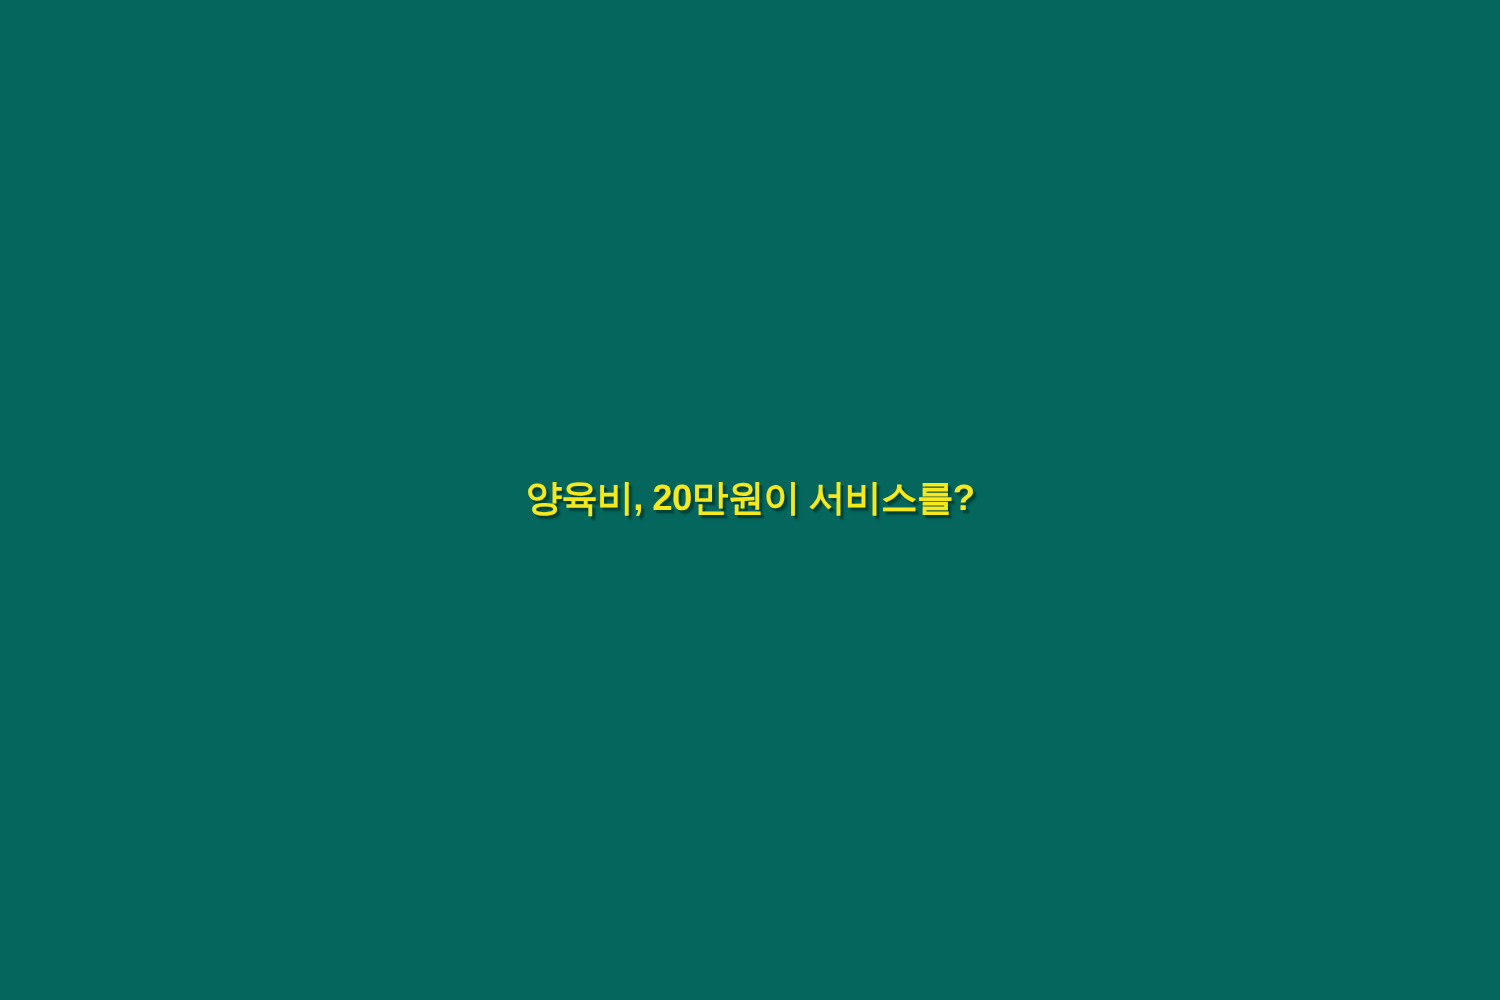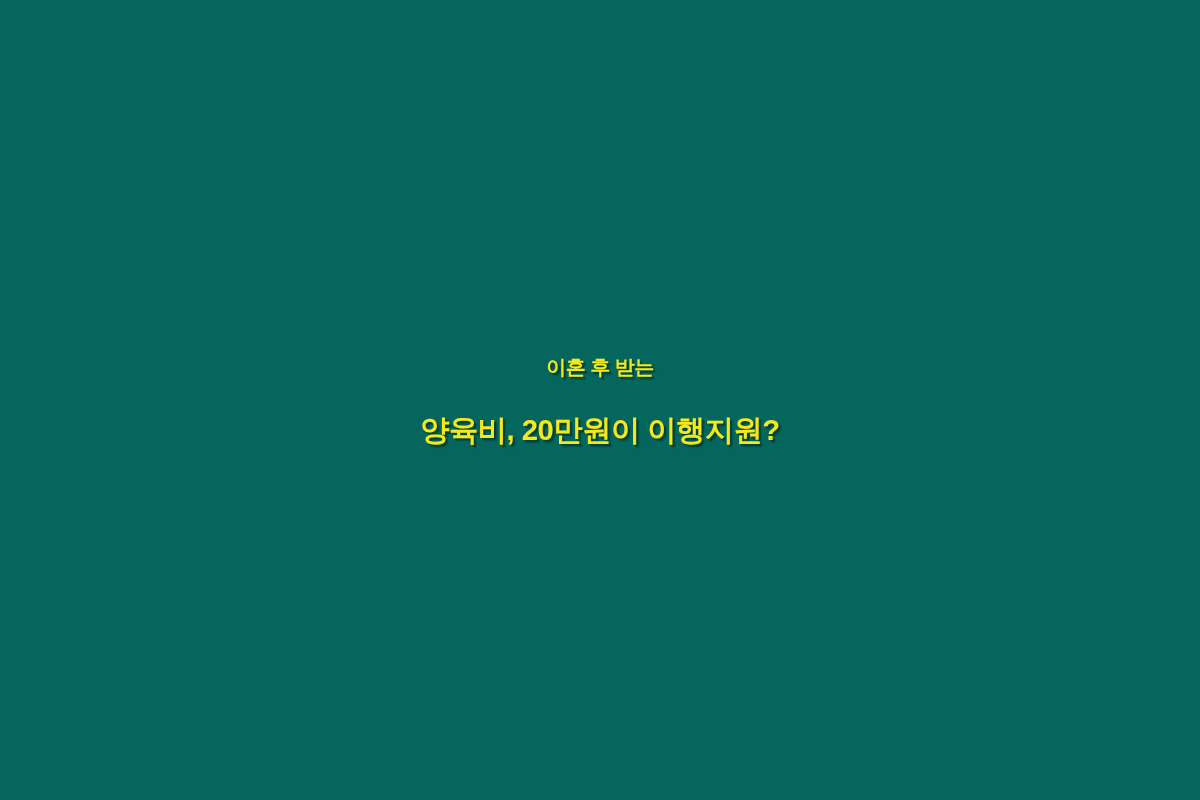--- a/index.html
+++ b/index.html
@@ -50,17 +50,16 @@
   #headline .line-1 { font-size: 54px; }
   #headline .line-2 { font-size: 54px; }
   #headline .line-3 { font-size: 54px; }
 </style>
 </head>
 <body>
 
 <div id="banner" style="background-color: rgb(4, 102, 92);">
 
   <div id="headline" style="color: rgb(245, 232, 31); text-shadow: rgba(0, 52, 46, 0.55) 2px 2px 0px, rgba(0, 52, 46, 0.35) 3px 3px 1px;">
-    <span class="line line-1" style="font-size: 20px;">이혼 후 받는</span>
-    <span class="line line-2" style="font-size: 29.25px;">양육비, 20만원이 이행지원?</span>
+    <span class="line line-2" style="font-size: 29.25px;">양육비, 20만원이 서비스를?</span>
   </div>
 
 </div>
 
 </body></html>

